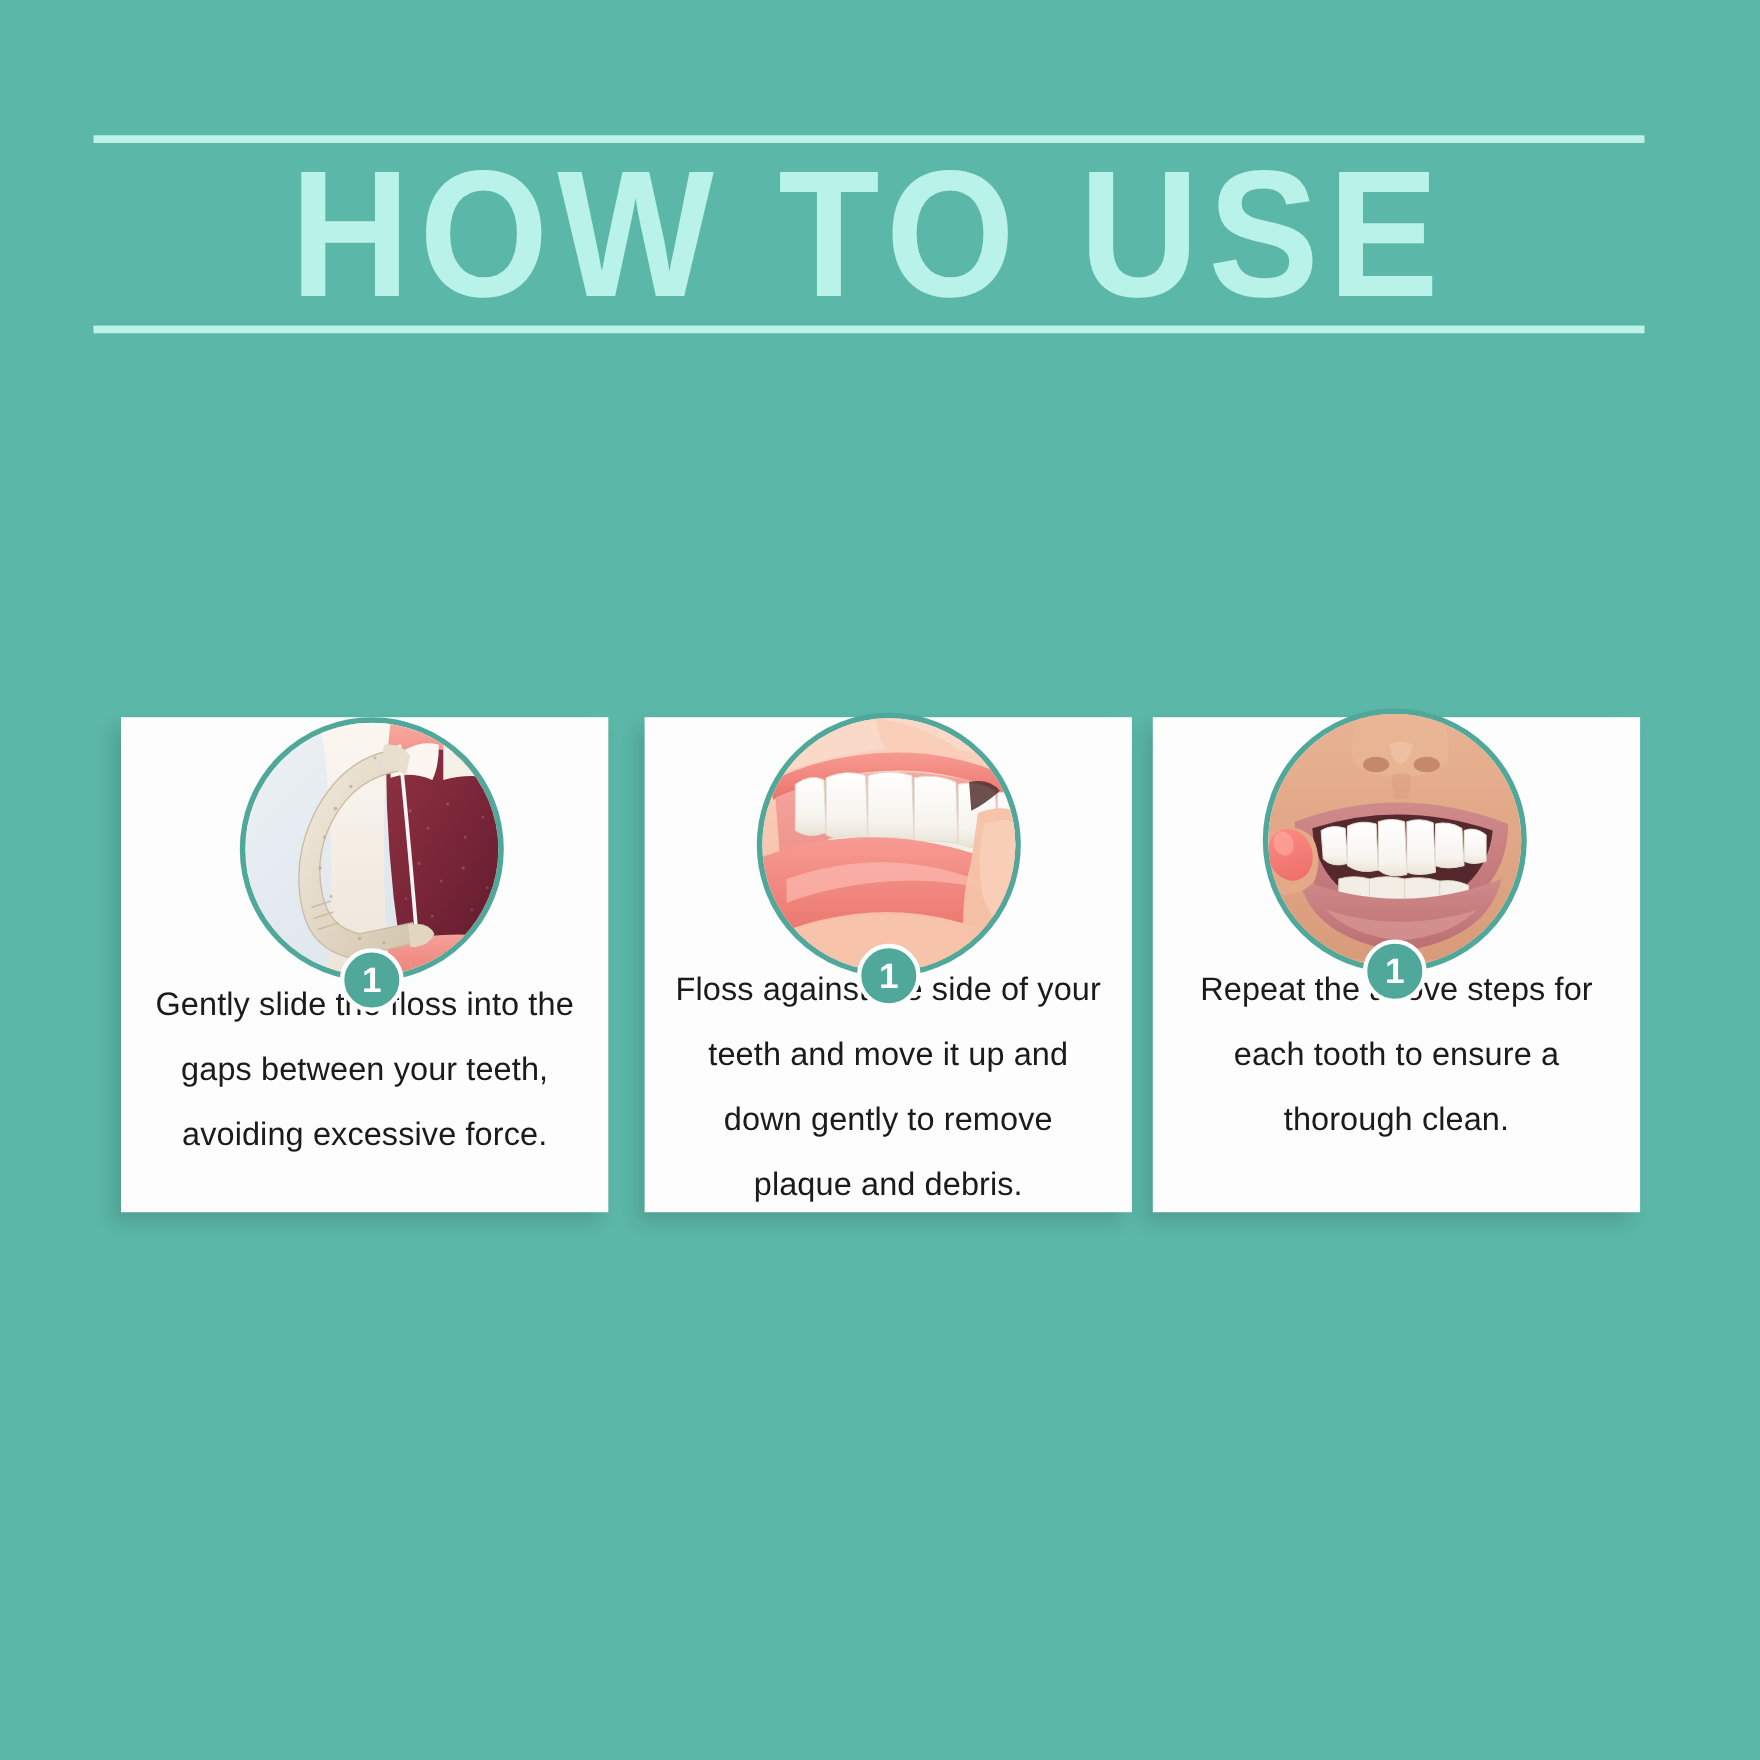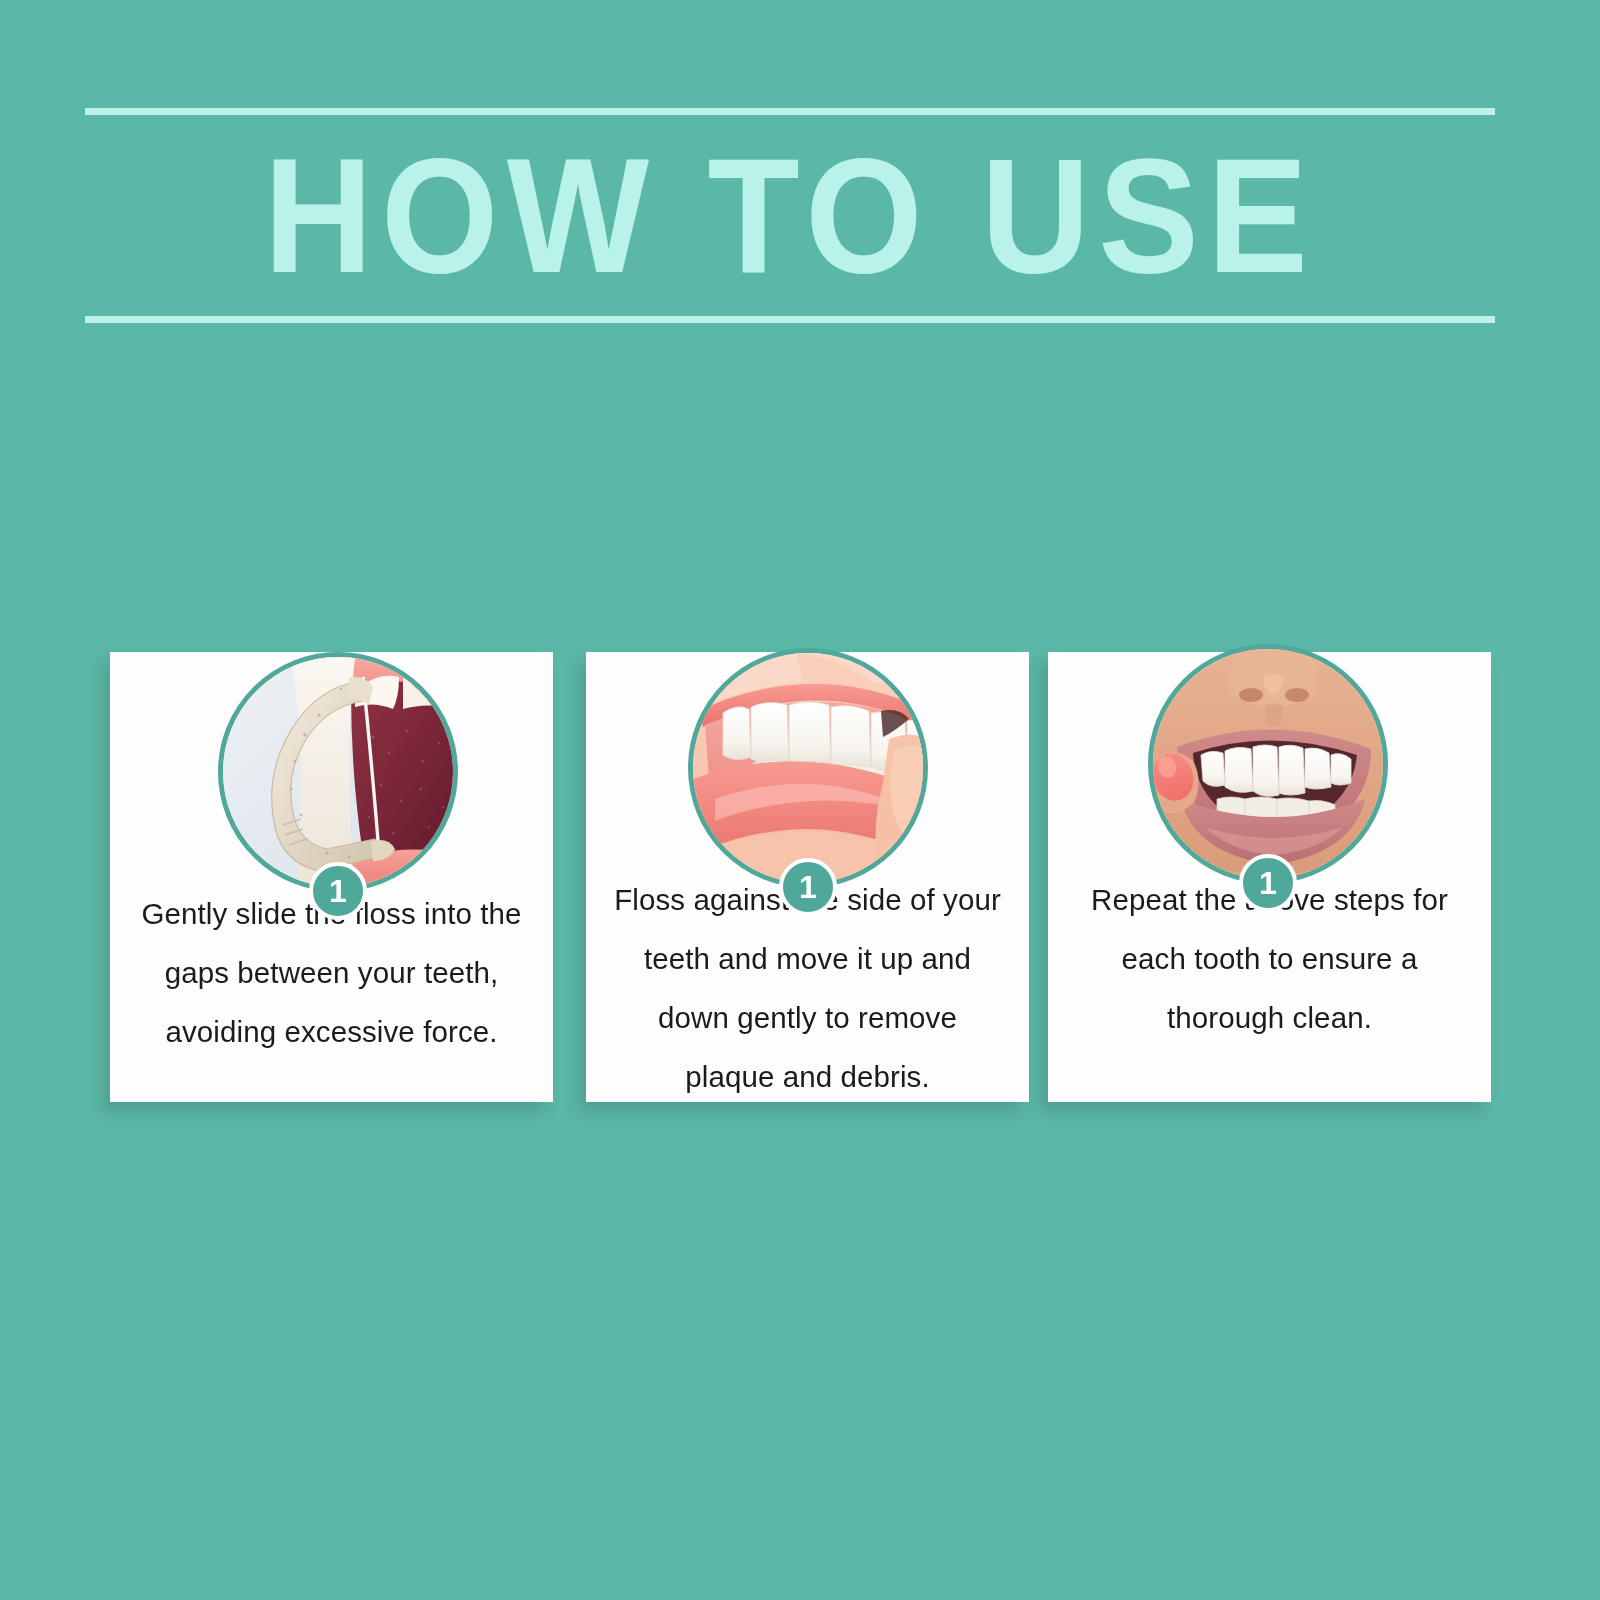--- a/index.html
+++ b/index.html
@@ -13,23 +13,23 @@
   body {
     background: #5bb7a7;
     font-family: "Liberation Sans", sans-serif;
     position: relative;
   }
 
   
   .header {
     position: absolute;
     left: 85px;
-    top: 108px;
+    top: 123px;
     width: 1410px;
-    height: 215px;
+    height: 180px;
   }
 
   .rule {
     position: absolute;
     left: 0;
     width: 100%;
     height: 7px;
     background: #bdf2e9;
   }
   .rule-top { top: 0; }

